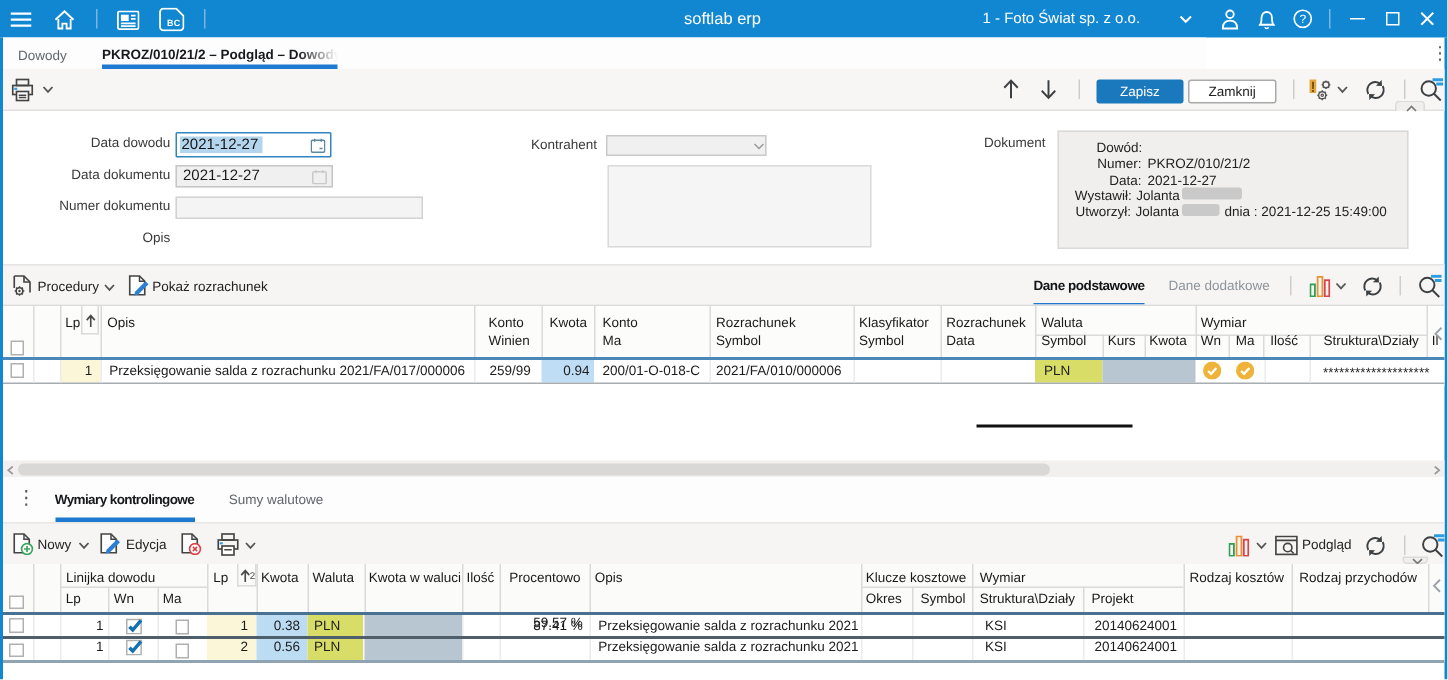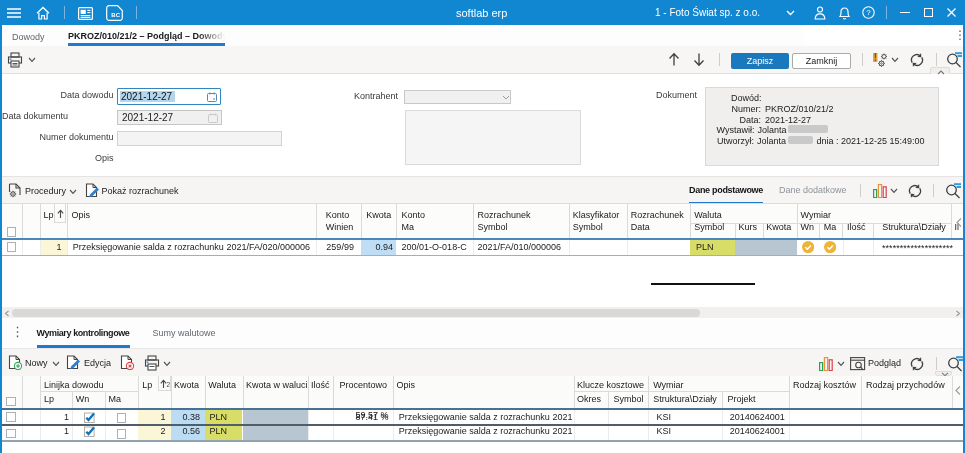--- a/index.html
+++ b/index.html
@@ -142,21 +142,21 @@
   <div class="a" style="left:928px;top:21px;width:20px;height:7px;background:#f0efed;border:1px solid #dddbd8;border-bottom:none;border-radius:3px 3px 0 0">
     <svg class="a" style="left:6px;top:1.5px" width="8" height="5" viewBox="0 0 8 5">
         <path d="M1 4 L4 1 L7 4" stroke="#777" stroke-width="1.1" fill="none"></path>
       </svg>
   </div>
 </div>
 
 <div class="a" style="left:2px;top:74px;width:767px;height:102px;background:#fff">
 
   <div class="a" style="left:0;top:16px;width:111.5px;text-align:right;color:#3a3a3a">Data dowodu</div>
-  <div class="a" style="left:0;top:37px;width:111.5px;text-align:left;color:#3a3a3a">Data dokumentu</div>
+  <div class="a" style="left:0;top:37px;width:111.5px;text-align:right;color:#3a3a3a">Data dokumentu</div>
   <div class="a" style="left:0;top:58px;width:111.5px;text-align:right;color:#3a3a3a">Numer dokumentu</div>
   <div class="a" style="left:0;top:79px;width:111.5px;text-align:right;color:#3a3a3a">Opis</div>
 
   <div class="a" style="left:115px;top:14px;width:104px;height:17px;background:#fff;border:1.5px solid #2f86c0;border-radius:1px">
     <div class="a" style="left:2px;top:1.5px;width:55px;height:11px;background:#b3d6ee"></div>
     <div class="a" style="left:3px;top:2px;font-size:10px;color:#111">2021-12-27</div>
     <svg class="a" style="left:89px;top:3px" width="10" height="10" viewBox="0 0 10 10">
         <rect x="0.5" y="1.5" width="9" height="8" rx="1" fill="none" stroke="#5d87a5" stroke-width="1"></rect>
         <line x1="2.8" y1="0.5" x2="2.8" y2="2.5" stroke="#5d87a5"></line>
         <line x1="7.2" y1="0.5" x2="7.2" y2="2.5" stroke="#5d87a5"></line>
@@ -320,21 +320,21 @@
   <div class="a" style="left:314px;top:2px;width:1px;height:14.5px;background:#ececec"></div>
   <div class="a" style="left:471px;top:2px;width:1px;height:14.5px;background:#ececec"></div>
   <div class="a" style="left:567px;top:2px;width:1px;height:14.5px;background:#ececec"></div>
   <div class="a" style="left:625px;top:2px;width:1px;height:14.5px;background:#ececec"></div>
   <div class="a" style="left:841px;top:2px;width:1px;height:14.5px;background:#ececec"></div>
   <div class="a" style="left:871.4px;top:2px;width:1px;height:14.5px;background:#ececec"></div>
 
   <div class="a" style="left:4.5px;top:4.3px;width:9.5px;height:9.5px;background:#fff;border:1px solid #b0b0b0"></div>
 
   <div class="a" style="left:30px;top:3.7px;width:29.6px;text-align:right">1</div>
-  <div class="a" style="left:70.8px;top:3.7px">Przeksięgowanie salda z rozrachunku 2021/FA/020/000006</div>
+  <div class="a" style="left:70.8px;top:3.7px">Przeksięgowanie salda z rozrachunku 2021/FA/017/000006</div>
   <div class="a" style="left:300px;top:3.7px;width:51.9px;text-align:right">259/99</div>
   <div class="a" style="left:340px;top:3.7px;width:51px;text-align:right">0.94</div>
   <div class="a" style="left:399.6px;top:3.7px">200/01-O-018-C</div>
   <div class="a" style="left:475.4px;top:3.7px">2021/FA/010/000006</div>
   <div class="a" style="left:694px;top:3.7px">PLN</div>
   <svg class="a" style="left:799.6px;top:2.5px" width="12.2" height="12.2" viewBox="0 0 12.2 12.2">
       <circle cx="6.1" cy="6.1" r="6.1" fill="#efb339"></circle>
       <path d="M3.4 6.3 L5.4 8.2 L8.9 4.4" stroke="#fff" stroke-width="1.5" fill="none"></path>
     </svg>
   <svg class="a" style="left:822.2px;top:2.5px" width="12.2" height="12.2" viewBox="0 0 12.2 12.2">

